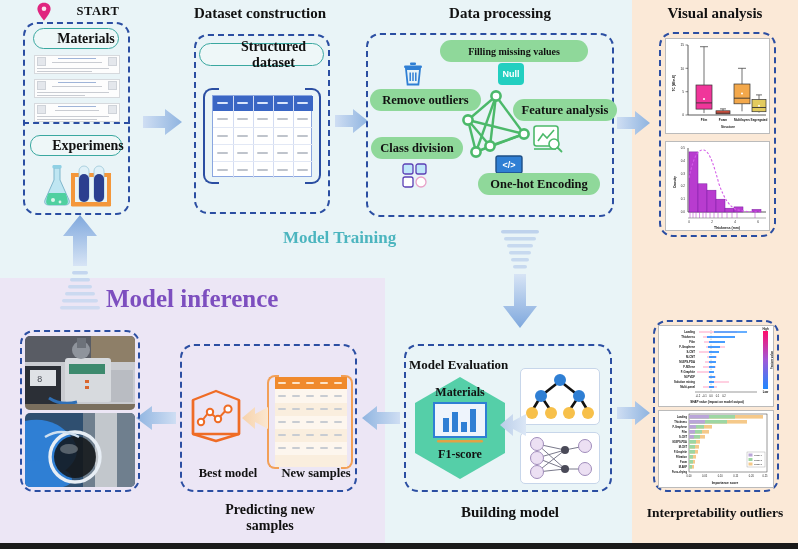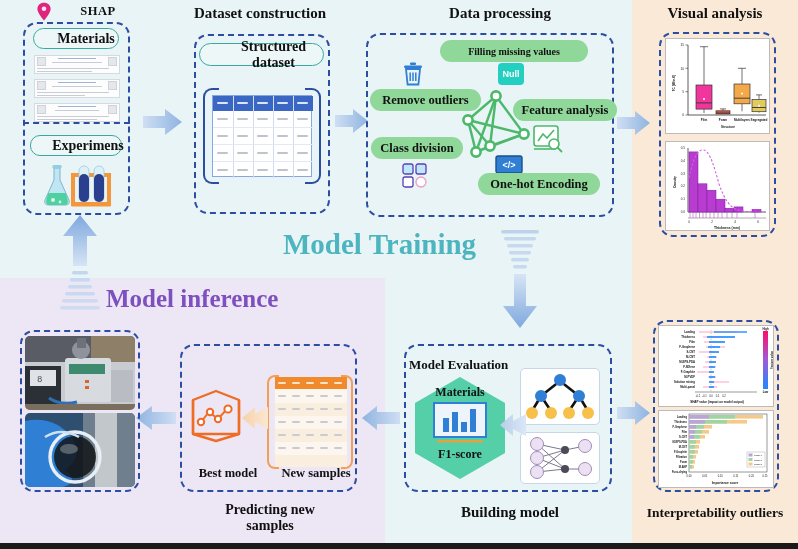--- a/index.html
+++ b/index.html
@@ -27,21 +27,21 @@
         justify-content:center;font-weight:bold;color:#111;text-align:center;
         border-radius:30px;font-family:"Liberation Serif",serif;}
   .pill-outline{background:#eef7f8;border:1.6px solid #3aa8a0;padding-left:24px;}
   .pill-green{background:#8fd89a;}
 
   
   .arrow{position:absolute;}
 
   
   .bigword{position:absolute;font-weight:bold;font-family:"Liberation Serif",serif;}
-  #w-training{color:#4cb5bf;font-size:29px;left:283px;top:228px;}
+  #w-training{color:#4cb5bf;font-size:17px;left:283px;top:228px;}
   #w-inference{color:#7d4fbf;font-size:25px;left:106px;top:285px;}
   #w-visualization{color:#e2711d;font-size:23px;left:637px;top:266px;}
 
   
   .plot{position:absolute;background:#fff;border:1px solid #bbb;box-sizing:border-box;overflow:hidden;}
 
   
   .docthumb{position:absolute;background:#fdfdfd;border:1px solid #d6d9dd;box-sizing:border-box;}
   .docline{position:absolute;background:#c9ccd2;height:1px;}
   .docimg{position:absolute;background:#e4e7ec;border:1px solid #cfd3d9;box-sizing:border-box;}
@@ -69,21 +69,21 @@
 <div id="stage">
 
   <div class="region" id="bg-main"></div>
   <div class="region" id="bg-inference"></div>
   <div class="region" id="bg-visual"></div>
 
   <svg class="arrow" style="left:36px;top:2px;" width="16" height="20" viewBox="0 0 16 20">
     <path d="M8 0.8 C4 0.8 1.4 3.5 1.4 7 C1.4 11 8 18.5 8 18.5 C8 18.5 14.6 11 14.6 7 C14.6 3.5 12 0.8 8 0.8 Z" fill="#e0257f"></path>
     <circle cx="8" cy="6.8" r="2.3" fill="#fbe3ee"></circle>
   </svg>
-  <div class="caption" style="left:58px;top:4px;width:80px;font-size:12.5px;letter-spacing:.5px;">SHAP</div>
+  <div class="caption" style="left:58px;top:4px;width:80px;font-size:12.5px;letter-spacing:.5px;">START</div>
 
   <div class="dashbox" style="left:23px;top:22px;width:107px;height:193px;"></div>
   <div class="dashbox inner-split" style="left:23px;top:122px;width:107px;height:0;"></div>
 
   <div class="pill pill-outline" style="left:33px;top:28px;width:86px;height:21px;font-size:14px;">
     <span>Materials</span>
     <svg style="margin-left:4px;" width="12" height="12" viewBox="0 0 12 12">
       <circle cx="5" cy="5" r="3.6" fill="none" stroke="#3aa8a0" stroke-width="1.2"></circle>
       <line x1="7.7" y1="7.7" x2="10.6" y2="10.6" stroke="#3aa8a0" stroke-width="1.4" stroke-linecap="round"></line>
     </svg>

